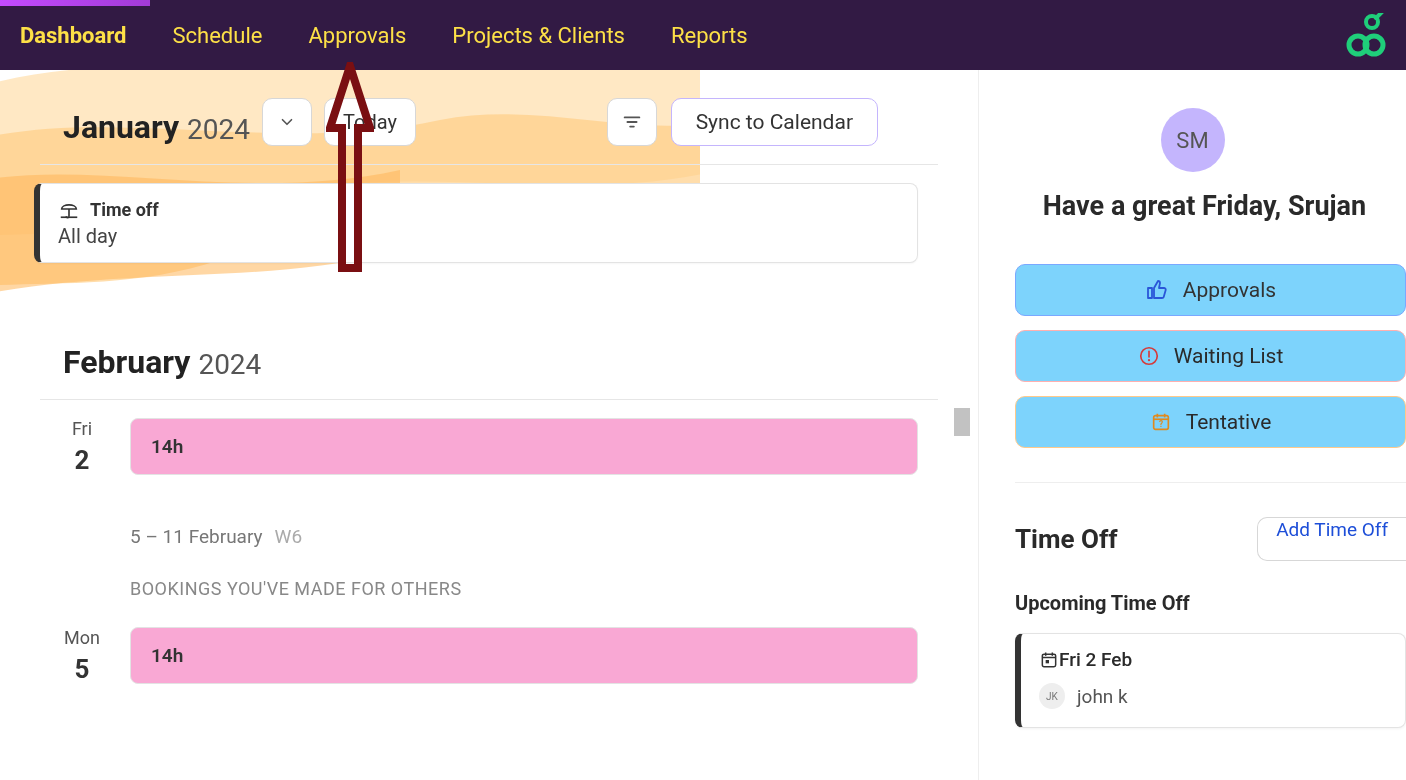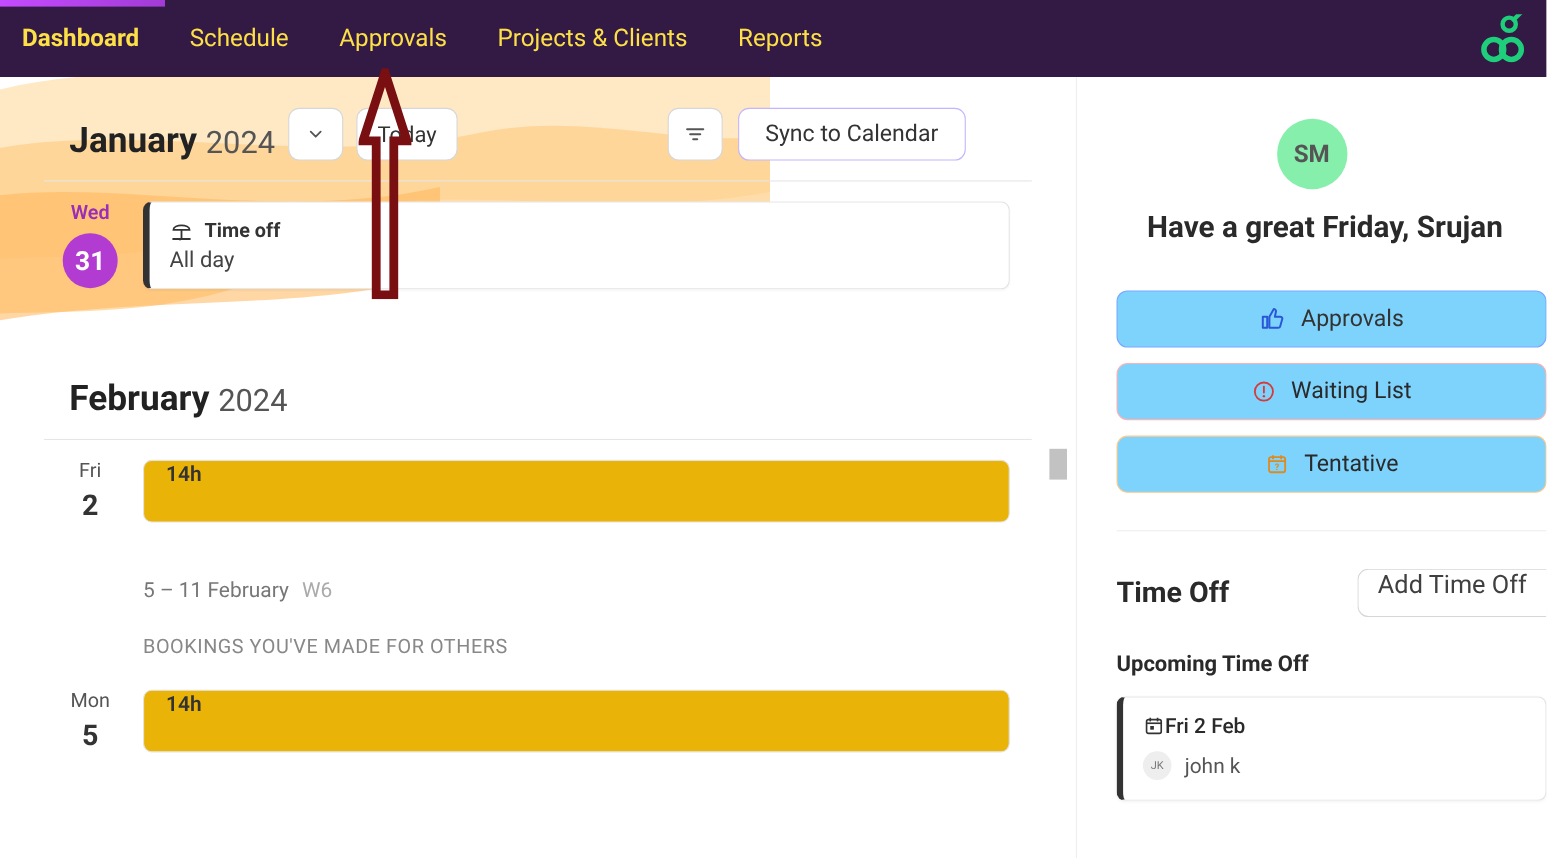--- a/index.html
+++ b/index.html
@@ -31,41 +31,41 @@
   
   .day-row { display:flex; padding:18px 60px 20px 34px; position:relative; z-index:2; }
   .day-col { width:96px; text-align:center; flex-shrink:0;}
   .day-name { font-size:18px; color:#555; }
   .day-name.active { color:#9b2eb7; font-weight:600; }
   .day-num { font-size:26px; font-weight:700; color:#333; margin-top:6px; }
   .day-circle { width:50px; height:50px; border-radius:50%; background:#b23bd1; color:#fff; font-size:24px; font-weight:700; display:flex; align-items:center; justify-content:center; margin:8px auto 0; }
   .event-card { flex:1; border:1px solid #e3e3e3; border-left:6px solid #333; border-radius:8px; background:#fff; padding:14px 18px; box-shadow:0 1px 2px rgba(0,0,0,.04); }
   .event-title { display:flex; align-items:center; gap:10px; font-size:18px; font-weight:700; color:#333; }
   .event-sub { font-size:20px; color:#444; margin-top:4px; }
-  .plain-card { flex:1; border:1px solid #e3e3e3; border-radius:8px; background:#eab308; padding:0 20px; font-size:19px; font-weight:600; color:#333; }
+  .plain-card { flex:1; border:1px solid #e3e3e3; border-radius:8px; background:#f9a8d4; padding:16px 20px; font-size:19px; font-weight:600; color:#333; }
   
   .month-header.feb { padding-top:60px; }
   .week-label { padding:0 0 0 130px; color:#777; font-size:19px; margin-top:30px;}
   .week-num { margin-left:12px; color:#aaa; }
   .bookings-label { padding:0 0 0 130px; color:#888; font-size:18px; letter-spacing:.5px; margin-top:30px; margin-bottom:28px; text-transform:uppercase;}
   
   .scroll-stub { position:absolute; right:8px; top:338px; width:16px; height:28px; background:#c2c2c2; }
   
-  .avatar { width:64px; height:64px; border-radius:50%; background:#86efac; color:#555; font-size:22px; font-weight:700; display:flex; align-items:center; justify-content:center; margin:0 auto 18px; }
+  .avatar { width:64px; height:64px; border-radius:50%; background:#c4b5fd; color:#555; font-size:22px; font-weight:400; display:flex; align-items:center; justify-content:center; margin:0 auto 18px; }
   .greeting { font-size:27px; font-weight:700; text-align:center; padding:0 0 0 24px; white-space:nowrap; overflow:hidden;}
   .side-btn { margin:14px 0 0 36px; height:52px; border:1.5px solid; border-radius:10px; display:flex; align-items:center; justify-content:center; gap:14px; font-size:21px; cursor:pointer; background:#7dd3fc; }
   .side-btn.first { margin-top:42px; }
   .side-btn.blue { border-color:#7aa8ff; color:#2a56d8; }
   .side-btn.blue span.lbl{ color:#333;}
   .side-btn.red { border-color:#ffb0b0; }
   .side-btn.orange { border-color:#ffc98a; }
   .side-hr { height:1px; background:#eee; margin:34px 0 0 36px; }
   .timeoff-head { display:flex; align-items:center; margin:34px 0 0 36px; }
   .timeoff-head h3 { font-size:26px; font-weight:700; }
-  .addto-btn { margin-left:auto; height:44px; padding:0 18px; border:1px solid #d7d7d7; border-radius:10px 0 0 10px; background:#fff; font-size:23px; color:#404040; cursor:pointer; border-right:none;}
+  .addto-btn { margin-left:auto; height:44px; padding:0 18px; border:1px solid #d7d7d7; border-radius:10px 0 0 10px; background:#fff; font-size:19px; color:#1d4ed8; cursor:pointer; border-right:none;}
   .upcoming-label { font-size:20px; font-weight:700; margin:30px 0 0 36px;}
   .upcoming-card { margin:18px 0 0 36px; border:1px solid #e3e3e3; border-left:6px solid #333; border-radius:8px; background:#fff; padding:14px 18px 18px; box-shadow:0 1px 3px rgba(0,0,0,.05);}
   .upcoming-card .row1{ display:flex; align-items:center; font-size:19px; font-weight:500;}
   .upcoming-card .row2{ display:flex; align-items:center; gap:12px; font-size:19px; color:#555; margin-top:12px;}
   .mini-avatar{ width:26px; height:26px; border-radius:50%; background:#eee; color:#777; font-size:10px; display:flex; align-items:center; justify-content:center;}
   
   .anno-arrow { position:absolute; left:326px; top:62px; z-index:30; pointer-events:none; }
 </style>
 </head>
 <body>
@@ -112,24 +112,20 @@
           <line x1="7" y1="12" x2="17" y2="12" stroke="#555" stroke-width="2" stroke-linecap="round"></line>
           <line x1="10" y1="17" x2="14" y2="17" stroke="#555" stroke-width="2" stroke-linecap="round"></line>
         </svg>
       </div>
       <div class="sync-btn">Sync to Calendar</div>
     </div>
 
     <div class="hr"></div>
 
     <div class="day-row">
-      <div class="day-col">
-        <div class="day-name active">Wed</div>
-        <div class="day-circle">31</div>
-      </div>
       <div class="event-card">
         <div class="event-title">
           <svg width="22" height="22" viewBox="0 0 24 24">
             <path d="M4 12 C4 6, 20 6, 20 12 Z" fill="none" stroke="#333" stroke-width="1.8"></path>
             <line x1="12" y1="12" x2="12" y2="20" stroke="#333" stroke-width="1.8"></line>
             <path d="M12 20 C12 22, 9 22, 9 20" fill="none" stroke="#333" stroke-width="1.8"></path>
             <line x1="3" y1="21" x2="21" y2="21" stroke="#333" stroke-width="1.8"></line>
           </svg>
           <span>Time off</span>
         </div>

